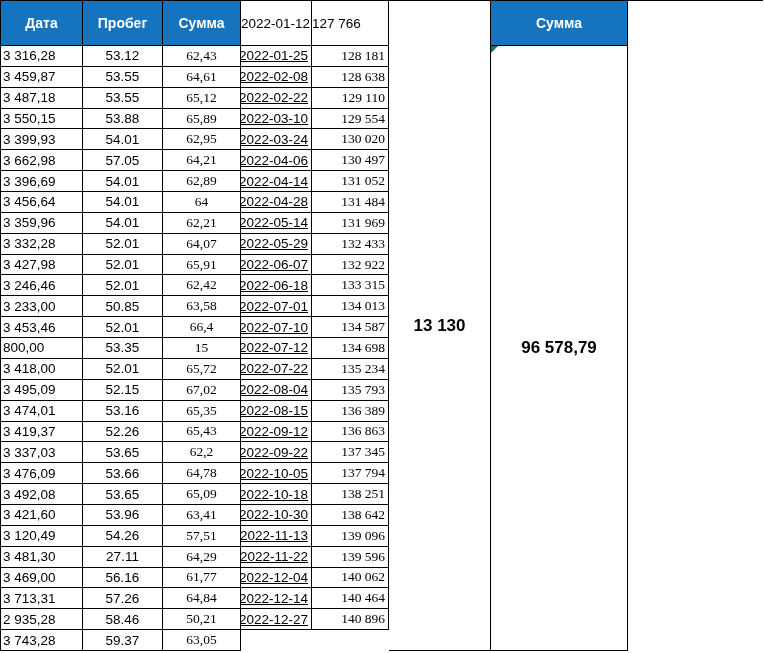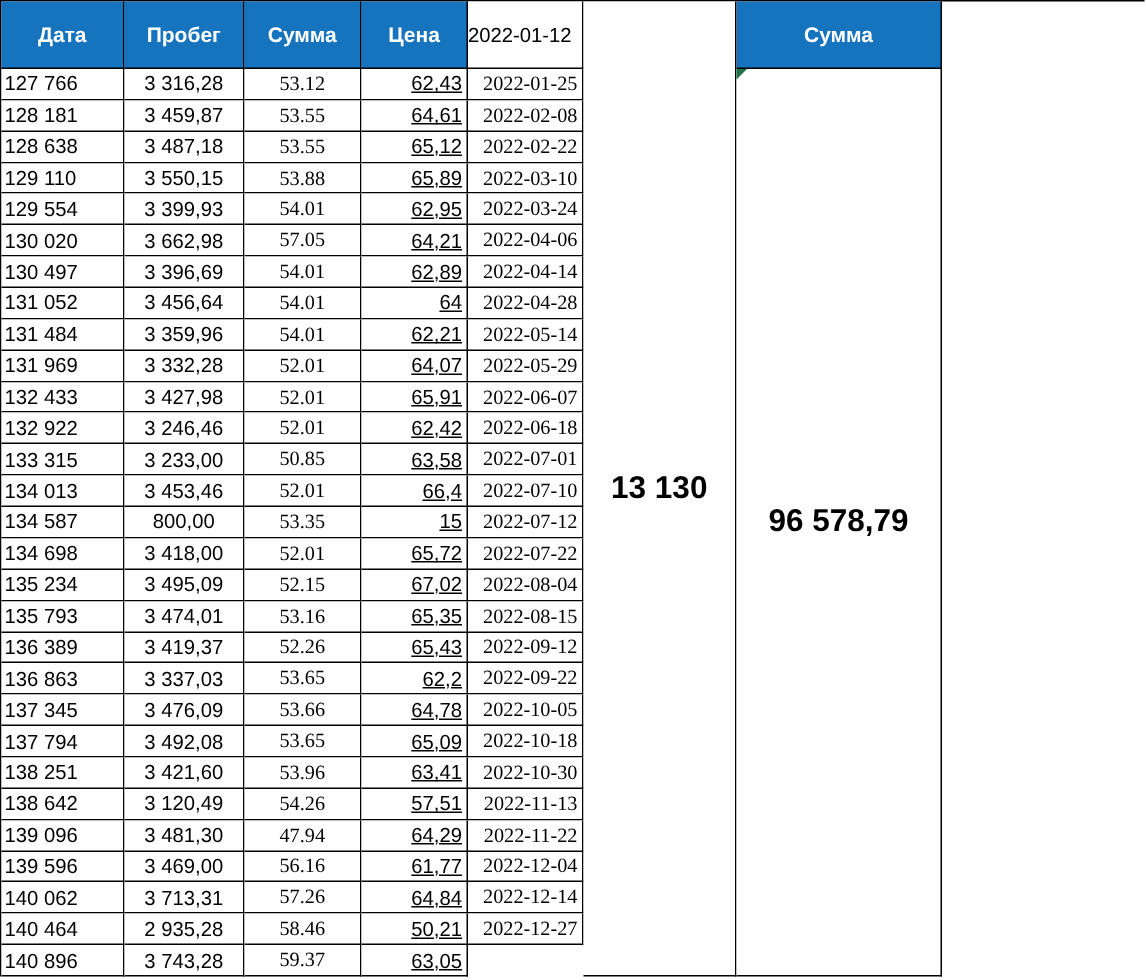--- a/index.html
+++ b/index.html
@@ -53,39 +53,38 @@
   
   .rcol { display: flex; flex-direction: column; height: 650px; }
   .rcol .hcell { height: 45px; flex: none; padding: 0 2px; }
   .rbody {
     flex: 1; position: relative;
     background: #fff;
     display: flex; align-items: center; justify-content: center;
     border-right: 1px solid var(--gridline, #000);
     border-bottom: 1px solid var(--gridline, #000);
   }
-  .rvalue { font-weight: bold; font-size: 21px; white-space: nowrap; }
+  .rvalue { font-weight: bold; font-size: 17px; white-space: nowrap; }
   .flag {
     position: absolute; top: 0; left: 0;
     width: 0; height: 0;
     border-top: 7px solid var(--error-flag-green, #217346);
     border-right: 7px solid transparent;
   }
 </style>
 </head>
 <body>
 
 <div class="screen">
   <div class="sheet">
 
     <div class="grid" id="lgrid">
       <div class="hcell">Дата</div>
       <div class="hcell">Пробег</div>
       <div class="hcell">Сумма</div>
-      <div class="hcell">Цена</div>
 
     <div class="cell">2022-01-12</div>
         <div class="cell">127 766</div>
         <div class="cell">3 316,28</div>
         <div class="cell">53.12</div>
         <div class="cell">62,43</div>
         <div class="cell">2022-01-25</div>
         <div class="cell">128 181</div>
         <div class="cell">3 459,87</div>
         <div class="cell">53.55</div>
@@ -196,21 +195,21 @@
         <div class="cell">53.96</div>
         <div class="cell">63,41</div>
         <div class="cell">2022-10-30</div>
         <div class="cell">138 642</div>
         <div class="cell">3 120,49</div>
         <div class="cell">54.26</div>
         <div class="cell">57,51</div>
         <div class="cell">2022-11-13</div>
         <div class="cell">139 096</div>
         <div class="cell">3 481,30</div>
-        <div class="cell">47.94</div>
+        <div class="cell">27.11</div>
         <div class="cell">64,29</div>
         <div class="cell">2022-11-22</div>
         <div class="cell">139 596</div>
         <div class="cell">3 469,00</div>
         <div class="cell">56.16</div>
         <div class="cell">61,77</div>
         <div class="cell">2022-12-04</div>
         <div class="cell">140 062</div>
         <div class="cell">3 713,31</div>
         <div class="cell">57.26</div>

